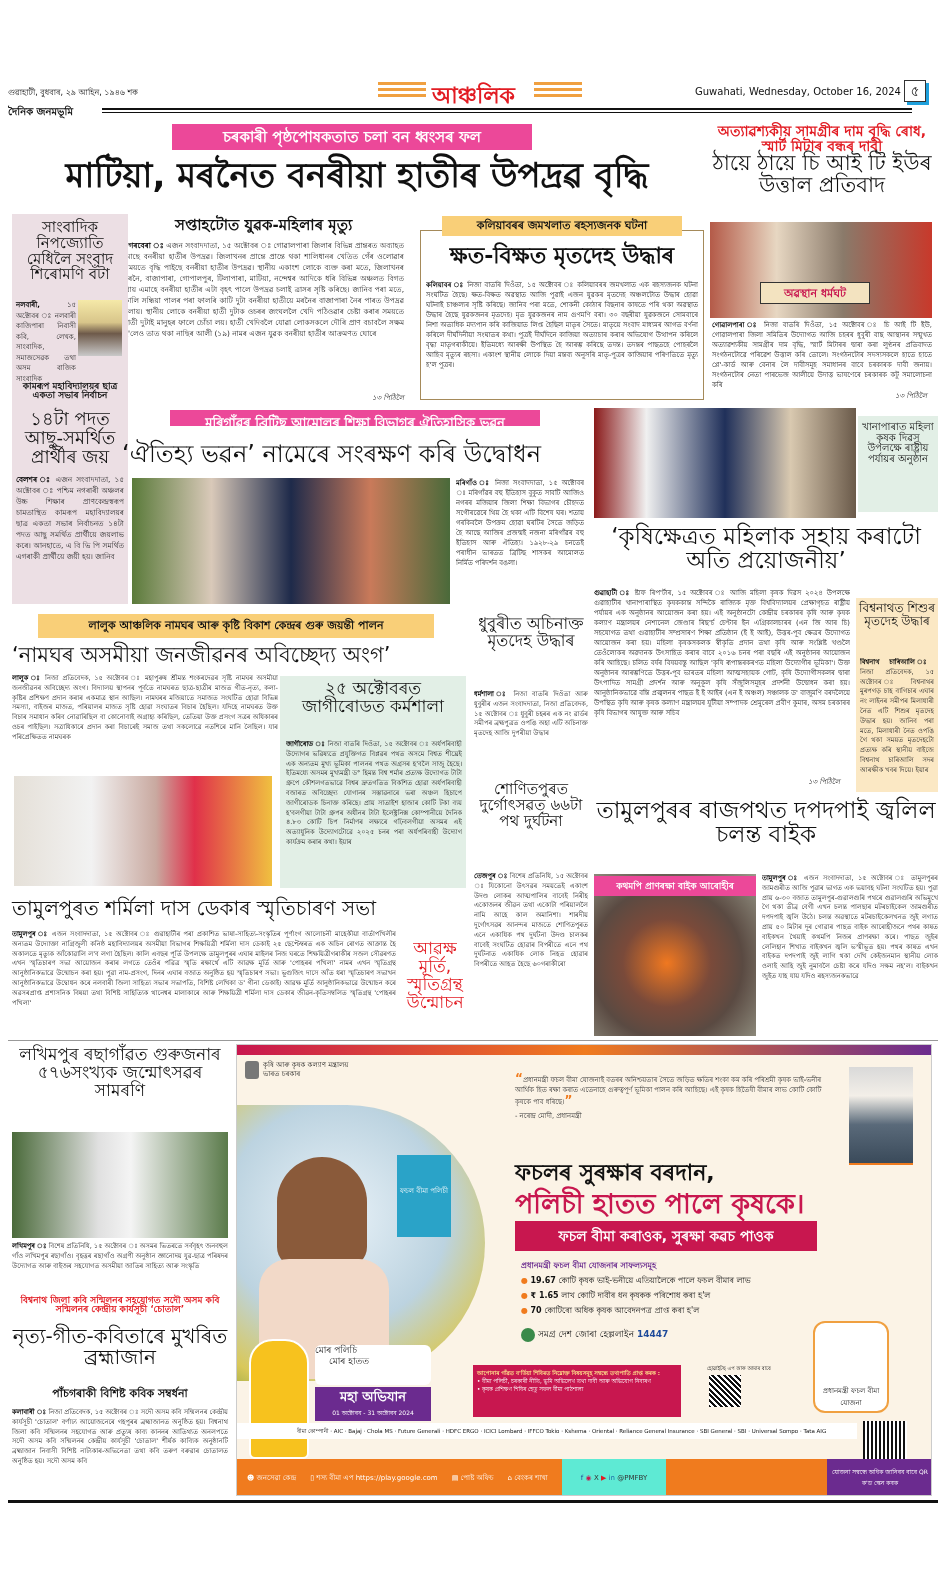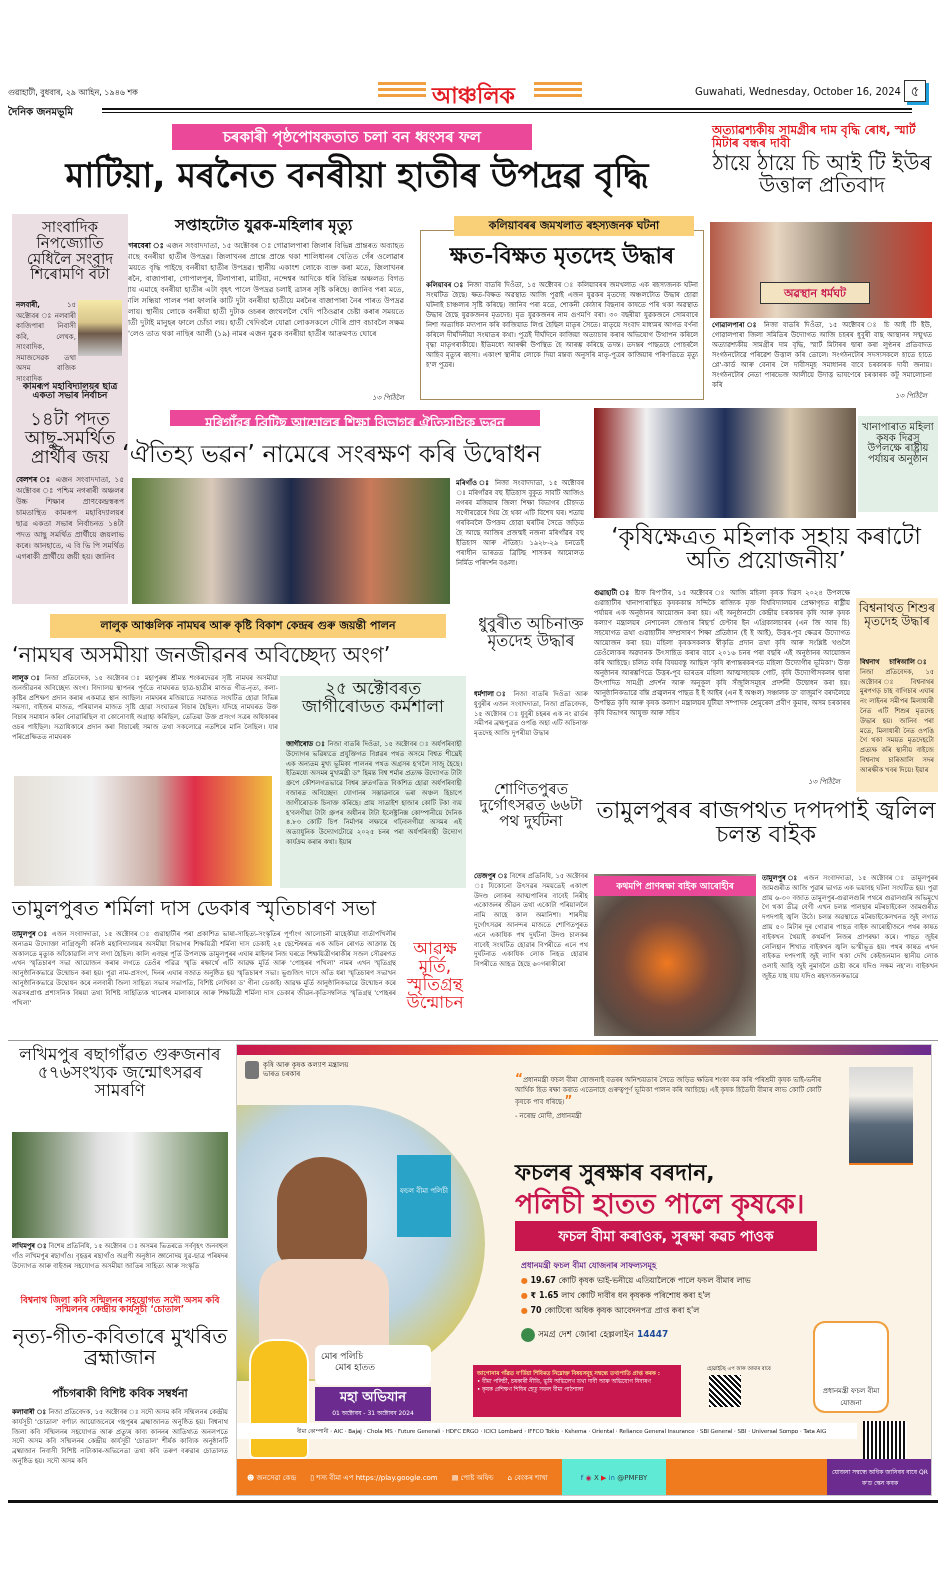--- a/index.html
+++ b/index.html
@@ -4,21 +4,21 @@
 <style>
   * { box-sizing: border-box; margin: 0; padding: 0; }
   body { width: 945px; height: 1571px; background: #fff; font-family: "DejaVu Serif", serif; color: #111; position: relative; overflow: hidden; }
   .abs { position: absolute; }
   .sans { font-family: "DejaVu Sans", sans-serif; }
   .body-text { font-size: 7.4px; line-height: 11px; text-align: justify; color: #222; font-family: "DejaVu Sans", sans-serif; }
   .body-text b { font-weight: bold; color: #000; }
   .cont { font-style: italic; float: right; font-size: 7px; }
   .hl { font-weight: bold; color: #111; line-height: 1.05; font-family: "DejaVu Sans", sans-serif; }
   .redbar { background: #ec4899; color: #fff; font-weight: bold; text-align: center; font-family: "DejaVu Sans", sans-serif; }
-  .yellowbar { background: #f9cf78; color: #111; font-weight: bold; text-align: center; font-family: "DejaVu Sans", sans-serif; margin-left: 12px; }
+  .yellowbar { background: #f9cf78; color: #111; font-weight: bold; text-align: center; font-family: "DejaVu Sans", sans-serif; }
   .photo { background: linear-gradient(135deg,#6b7f4b,#c9b79a 40%,#8e5a4a 70%,#3b4a32); }
   .rule { background: #111; }
   .pinkbox { background: #ecdfe4; }
   .greenbox { background: #e2efe6; }
   .creambox { background: #fbe8c4; }
 </style>
 </head>
 <body>
 
 <div class="abs sans" style="left:8px;top:86px;font-size:8px;">গুৱাহাটী, বুধবাৰ, ২৯ আহিন, ১৯৪৬ শক</div>
@@ -55,21 +55,21 @@
 </div>
 
 <div class="abs" style="left:420px;top:230px;width:284px;height:170px;border:1px solid #a58a5a;"></div>
 <div class="abs yellowbar" style="left:442px;top:216px;width:240px;height:20px;font-size:11px;line-height:20px;">কলিয়াবৰৰ জমখলাত ৰহস্যজনক ঘটনা</div>
 <div class="abs hl" style="left:424px;top:244px;width:276px;text-align:center;font-size:22px;">ক্ষত-বিক্ষত মৃতদেহ উদ্ধাৰ</div>
 <div class="abs body-text" style="left:426px;top:280px;width:272px;height:116px;overflow:hidden;font-size:6.8px;line-height:10px;">
   <b>কলিয়াবৰ ঃ</b>
   <span>নিজা বাতৰি দিওঁতা, ১৫ অক্টোবৰ ঃ কলিয়াবৰৰ জমখলাত এক ৰহস্যজনক ঘটনা সংঘটিত হৈছে। ক্ষত-বিক্ষত অৱস্থাত আজি পুৱাই এজন যুৱকৰ মৃতদেহ অঞ্চলটোত উদ্ধাৰ হোৱা ঘটনাই চাঞ্চল্যৰ সৃষ্টি কৰিছে। জানিব পৰা মতে, শোকনী কোঠাৰ বিছনাৰ কাষতে পৰি থকা অৱস্থাত উদ্ধাৰ হৈছে যুৱকজনৰ মৃতদেহ। মৃত যুৱকজনৰ নাম গুণমণি বৰা। ৩০ বছৰীয়া যুৱকজনে সোমবাৰে নিশা অত্যধিক মদ্যপান কৰি কাজিয়াত লিপ্ত হৈছিল মাতৃৰ সৈতে। মাতৃয়ে সংবাদ মাধ্যমৰ আগত বৰ্ণনা কৰিলে দীৰ্ঘদিনীয়া সংঘাতৰ কথা। পুত্ৰই দীৰ্ঘদিনে কাজিয়া অত্যাচাৰ কৰাৰ অভিযোগ উত্থাপন কৰিলে বৃদ্ধা মাতৃগৰাকীয়ে। ইতিমধ্যে আৰক্ষী উপস্থিত হৈ আৰম্ভ কৰিছে তদন্ত। তদন্তৰ পাছতহে পোহৰলৈ আহিব মৃত্যুৰ ৰহস্য। একাংশ স্থানীয় লোকে দিয়া মন্তব্য অনুসৰি মাতৃ-পুত্ৰৰ কাজিয়াৰ পৰিণতিতে মৃত্যু হ'ল পুত্ৰৰ।</span>
 </div>
 
-<div class="abs hl" style="left:712px;top:124px;width:220px;text-align:left;font-size:12px;color:#e21c23;">অত্যাৱশ্যকীয় সামগ্ৰীৰ দাম বৃদ্ধি ৰোধ, স্মাৰ্ট মিটাৰ বন্ধৰ দাবী</div>
+<div class="abs hl" style="left:712px;top:124px;width:220px;text-align:center;font-size:14px;color:#e21c23;">অত্যাৱশ্যকীয় সামগ্ৰীৰ দাম বৃদ্ধি ৰোধ, স্মাৰ্ট মিটাৰ বন্ধৰ দাবী</div>
 <div class="abs hl" style="left:712px;top:152px;width:220px;text-align:center;font-size:21px;font-weight:normal;">ঠায়ে ঠায়ে চি আই টি ইউৰ উত্তাল প্ৰতিবাদ</div>
 <div class="abs photo" style="left:710px;top:222px;width:222px;height:96px;background:linear-gradient(90deg,#b45a48,#e7d7c2 30%,#8a7a6a 60%,#c8392b);"></div>
 <div class="abs sans" style="left:760px;top:282px;width:110px;height:22px;background:#f3e3c0;color:#c8174f;font-weight:bold;font-size:11px;text-align:center;line-height:22px;border:1px solid #333;">অৱস্থান ধৰ্মঘট</div>
 <div class="abs body-text" style="left:712px;top:320px;width:220px;height:70px;overflow:hidden;font-size:6.8px;line-height:10px;">
   <b>গোৱালপাৰা ঃ</b>
   <span>নিজা বাতৰি দিওঁতা, ১৫ অক্টোবৰ ঃ চি আই টি ইউ, গোৱালপাৰা জিলা সমিতিৰ উদ্যোগত আজি চহৰৰ ধুবুৰী বাছ আস্থানৰ সন্মুখত অত্যাৱশ্যকীয় সামগ্ৰীৰ দাম বৃদ্ধি, স্মাৰ্ট মিটাৰৰ দ্বাৰা কৰা লুণ্ঠনৰ প্ৰতিবাদত সংগঠনটোৱে পৰিৱেশ উত্তাল কৰি তোলে। সংগঠনটোৰ সদস্যসকলে হাতে হাতে প্লে'-কাৰ্ড আৰু বেনাৰ লৈ দাবীসমূহ সমাধানৰ বাবে চৰকাৰক দাবী জনায়। সংগঠনটোৰ নেতা পাৰভেজ আলীয়ে উদাত্ত ভাষণেৰে চৰকাৰক কটু সমালোচনা কৰি</span>
 </div>
 <div class="abs cont" style="left:895px;top:390px;">১৩ পিঠিলৈ</div>
 
 <div class="abs redbar" style="left:170px;top:410px;width:370px;height:16px;font-size:13px;line-height:26px;">মৰিগাঁৱৰ ব্ৰিটিছ আমোলৰ শিক্ষা বিভাগৰ ঐতিহাসিক ভৱন</div>
@@ -161,21 +161,21 @@
   <div class="abs sans" style="left:26px;top:16px;font-size:7px;line-height:9px;">
     <div>কৃষি আৰু কৃষক কল্যাণ মন্ত্ৰালয়</div>
     <div>ভাৰত চৰকাৰ</div>
   </div>
 
   <div class="abs" style="left:0;top:60px;width:248px;height:276px;border-radius:0 140px 140px 0;background:radial-gradient(circle at 40% 40%,#e9f2f8,#bcd3e0 50%,#d9c85a 80%,#7a9a3a);"></div>
   <div class="abs" style="left:40px;top:112px;width:90px;height:110px;border-radius:45px 45px 20px 20px;background:#8a5a3a;"></div>
   <div class="abs" style="left:22px;top:214px;width:130px;height:120px;background:#f2d9c8;border-radius:30px 30px 0 0;"></div>
   <div class="abs sans" style="left:160px;top:110px;width:54px;height:82px;background:#2aa3c8;color:#fff;font-size:7px;text-align:center;padding-top:30px;">ফচল বীমা পলিচী</div>
   <div class="abs" style="left:12px;top:294px;width:60px;height:120px;background:#f7c21e;border-radius:24px 24px 6px 6px;border:2px solid #fff;"></div>
-  <div class="abs sans" style="left:78px;top:300px;width:116px;height:40px;background:#fff;border-radius:6px;font-size:9px;line-height:11px;padding:6px;">
+  <div class="abs sans" style="left:78px;top:300px;width:116px;height:40px;background:#fff;border-radius:6px;font-size:9px;line-height:11px;">
     <div>মোৰ পলিচি</div>
     <div style="padding-left:14px;">মোৰ হাতত</div>
   </div>
   <div class="abs sans" style="left:78px;top:342px;width:116px;height:34px;background:#6b2b8f;color:#fff;text-align:center;">
     <div style="font-size:13px;font-weight:bold;">মহা অভিযান</div>
     <div style="font-size:6px;">01 অক্টোবৰ - 31 অক্টোবৰ 2024</div>
   </div>
 
   <div class="abs sans" style="left:278px;top:28px;width:320px;font-size:6.8px;line-height:10px;color:#333;">
     <span style="color:#f07b1e;font-size:12px;font-weight:bold;">“</span><span>প্ৰধানমন্ত্ৰী ফচল বীমা যোজনাই বতৰৰ অনিশ্চয়তাৰ সৈতে জড়িত ক্ষতিৰ শংকা কম কৰি পৰিশ্ৰমী কৃষক ভাই-ভনীৰ আৰ্থিক হিত ৰক্ষা কৰাত এতেনাহে গুৰুত্বপূৰ্ণ ভূমিকা পালন কৰি আহিছে। এই কৃষক হিতৈষী বীমাৰ লাভ কোটি কোটি কৃষকে পাব ধৰিছে।</span><span style="color:#f07b1e;font-size:12px;font-weight:bold;">”</span>

